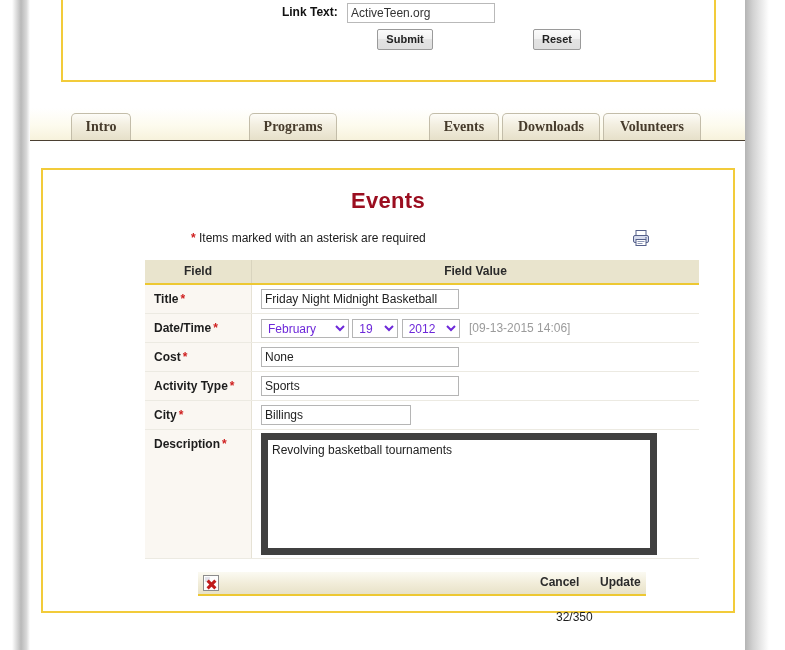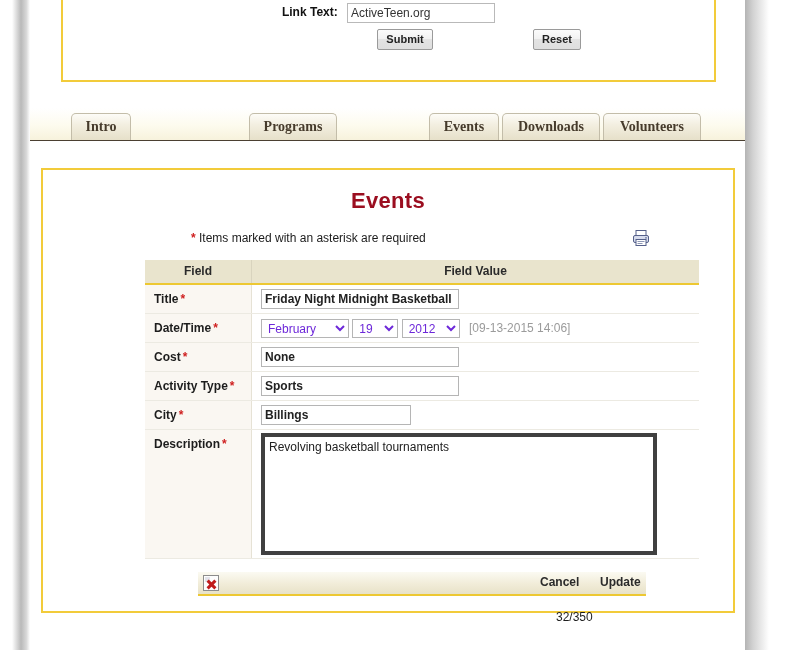--- a/index.html
+++ b/index.html
@@ -200,21 +200,20 @@
   .ftable td.value-cell { padding-left: 9px; }
 
   .tinput {
     font-family: "Liberation Sans", sans-serif;
     font-size: 12px;
     color: #222;
     border: 1px solid #b5b5b5;
     background: #fff;
     padding: 2px 3px;
     box-sizing: border-box;
-    font-weight: bold;
   }
   .w-title { width: 198px; }
   .w-cost  { width: 198px; }
   .w-act   { width: 198px; }
   .w-city  { width: 150px; }
 
   .tsel {
     font-family: "Liberation Sans", sans-serif;
     font-size: 12px;
     color: #6d28d9;
@@ -234,21 +233,21 @@
     margin-left: 6px;
     vertical-align: middle;
   }
 
   .tarea {
     width: 396px;
     height: 122px;
     font-family: "Liberation Sans", sans-serif;
     font-size: 12px;
     color: #222;
-    border: 4px solid #404040;
+    border: 7px solid #404040;
     background: #fff;
     padding: 3px 4px;
     box-sizing: border-box;
     resize: none;
     vertical-align: top;
   }
   .row-desc td.label-cell { vertical-align: top; padding-top: 7px; }
   .charcount {
     position: absolute;
     top: 440px;

